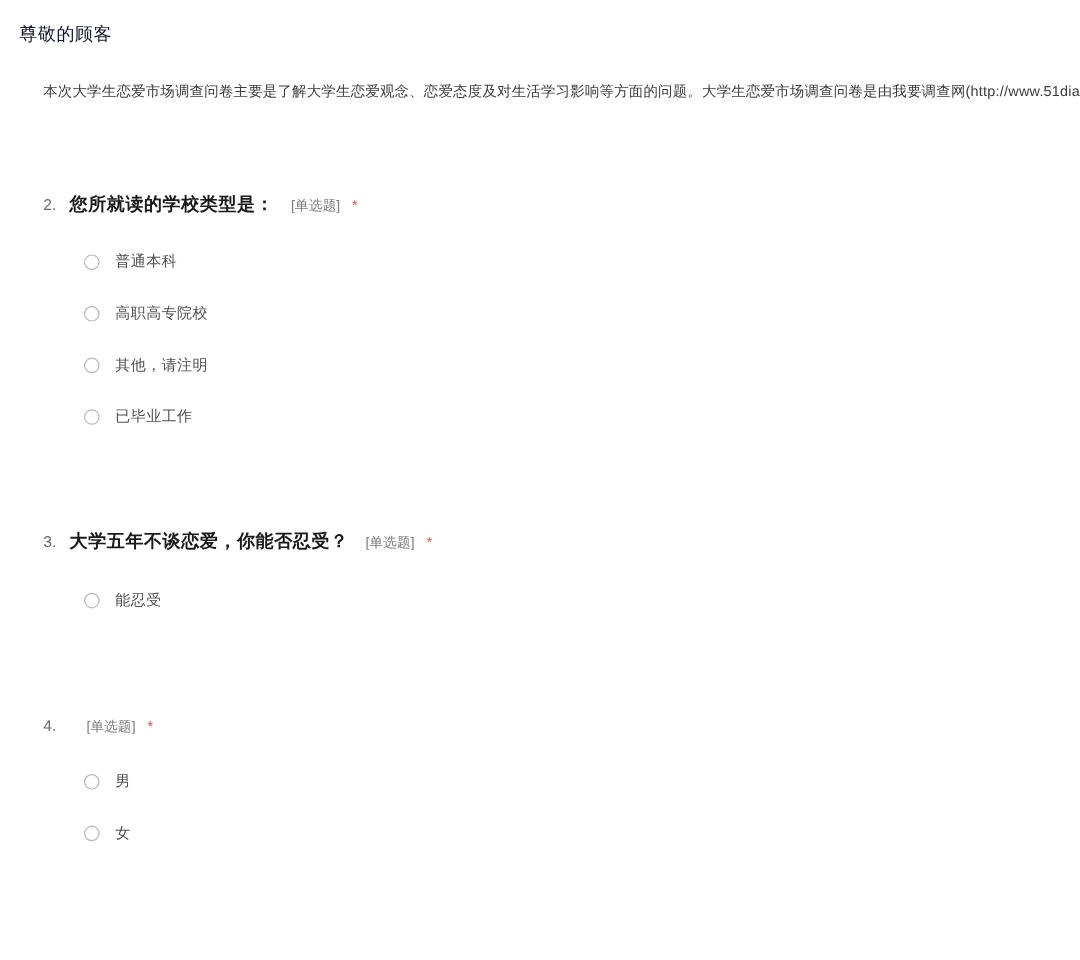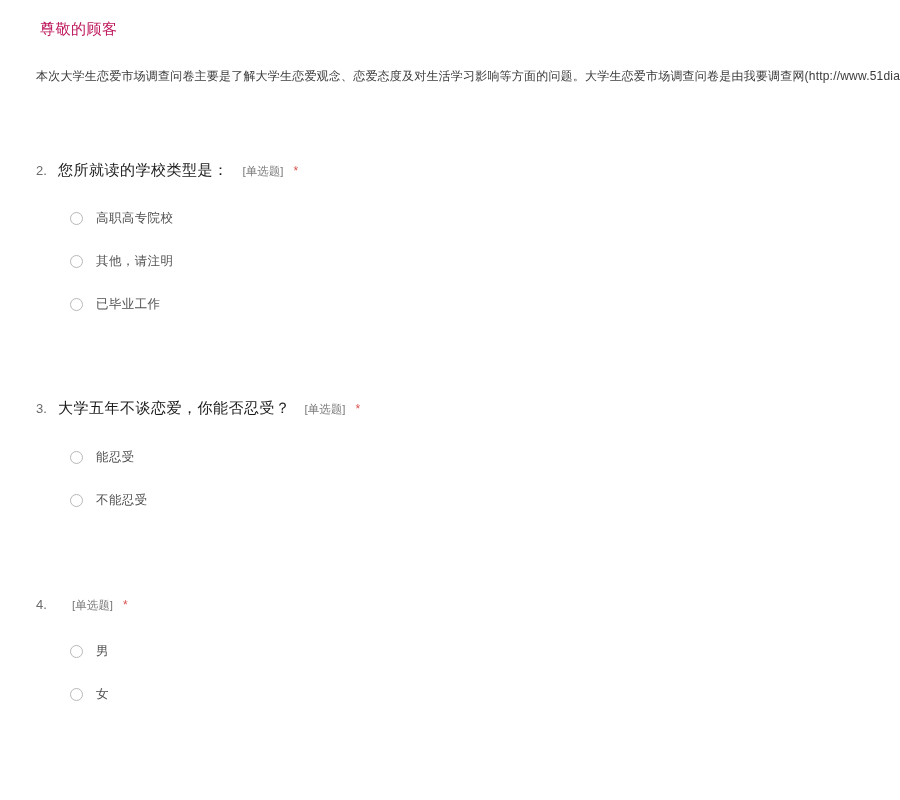--- a/index.html
+++ b/index.html
@@ -16,22 +16,22 @@
   }
   .page {
     width: 900px;
     height: 800px;
     position: relative;
     box-sizing: border-box;
     padding: 18px 0 0 0;
   }
   .greeting {
     font-size: 15px;
-    color: #be185d;
-    margin: 0 0 0 40px;
+    color: #0f172a;
+    margin: 0 0 0 16px;
     line-height: 22px;
     letter-spacing: 0.5px;
   }
   .intro {
     font-size: 12px;
     color: #3b3b3b;
     margin: 26px 0 0 36px;
     line-height: 20px;
     width: 880px;
     white-space: nowrap;
@@ -49,21 +49,21 @@
   }
   .q-num {
     font-size: 13px;
     color: #6b6b6b;
     width: 22px;
     flex: 0 0 22px;
     letter-spacing: 0;
   }
   .q-title {
     font-size: 15px;
-    font-weight: normal;
+    font-weight: bold;
     color: #1a1a1a;
     letter-spacing: 0.5px;
   }
   .q-title.small {
     font-size: 15px;
   }
   .q-type {
     font-size: 11.5px;
     color: #7a7a7a;
     margin-left: 14px;
@@ -122,20 +122,24 @@
   <div class="q-block q2">
     <div class="q-head">
       <span class="q-num">2.</span>
       <span class="q-title">您所就读的学校类型是：</span>
       <span class="q-type">[单选题]</span>
       <span class="q-req">*</span>
     </div>
     <ul class="options">
       <li class="option">
         <span class="radio"></span>
+        <span class="opt-label">普通本科</span>
+      </li>
+      <li class="option">
+        <span class="radio"></span>
         <span class="opt-label">高职高专院校</span>
       </li>
       <li class="option">
         <span class="radio"></span>
         <span class="opt-label">其他，请注明</span>
       </li>
       <li class="option">
         <span class="radio"></span>
         <span class="opt-label">已毕业工作</span>
       </li>
@@ -147,24 +151,20 @@
       <span class="q-num">3.</span>
       <span class="q-title small">大学五年不谈恋爱，你能否忍受？</span>
       <span class="q-type">[单选题]</span>
       <span class="q-req">*</span>
     </div>
     <ul class="options">
       <li class="option">
         <span class="radio"></span>
         <span class="opt-label">能忍受</span>
       </li>
-      <li class="option">
-        <span class="radio"></span>
-        <span class="opt-label">不能忍受</span>
-      </li>
     </ul>
   </div>
 
   <div class="q-block q4">
     <div class="q-head">
       <span class="q-num">4.</span>
       <span class="q-type">[单选题]</span>
       <span class="q-req">*</span>
     </div>
     <ul class="options">

